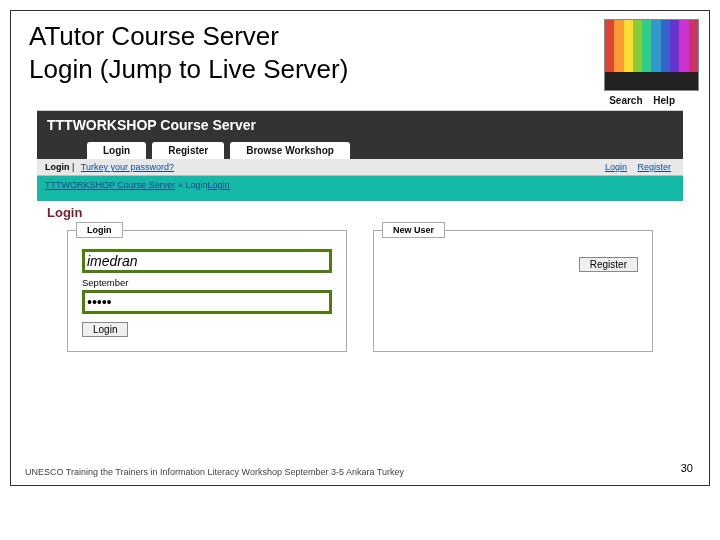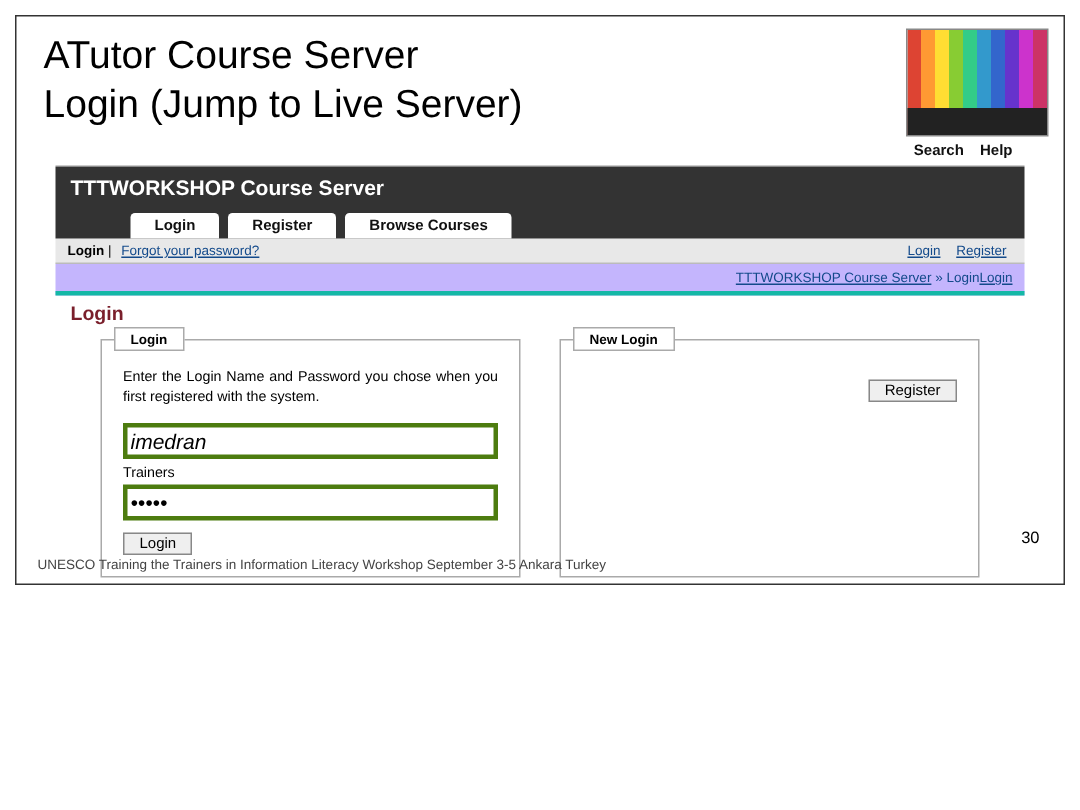--- a/index.html
+++ b/index.html
@@ -3,21 +3,21 @@
 <meta charset="utf-8">
 <style>
   * { box-sizing: border-box; margin: 0; padding: 0; }
   body {
     width: 720px; height: 540px;
     font-family: Arial, Helvetica, sans-serif;
     background: #fff;
     position: relative;
   }
   .slide {
-    width: 700px; height: 380px;
+    width: 700px; height: 476px;
     margin: 10px;
     border: 1px solid #333;
     position: relative;
     background: #fff;
     overflow: hidden;
   }
   .slide-title {
     font-size: 26px;
     font-weight: 400;
     padding: 10px 18px 0 18px;
@@ -74,25 +74,25 @@
   }
   .subbar {
     background: #e8e8e8;
     display: flex; justify-content: space-between;
     font-size: 9px;
     padding: 3px 8px;
     border-bottom: 1px solid #bbb;
   }
   .subbar a { color: #134a8b; text-decoration: underline; margin: 0 4px; cursor:pointer; }
   .crumb {
-    background: #c4b5fd;
-    display:flex; justify-content:flex-end;
+    background: #14b8a6;
+    display:flex; justify-content:flex-start;
     font-size: 9px; padding: 4px 8px;
     color: #134a8b;
-    border-bottom: 3px solid #14b8a6;
+    border-bottom: 7px solid #14b8a6;
   }
   .crumb a { color:#134a8b; text-decoration: underline; cursor:pointer;}
   .page-h {
     color: #7a1f2b;
     font-size: 13px; font-weight: bold;
     padding: 4px 10px;
   }
   .panels {
     display: flex; gap: 26px;
     padding: 6px 30px;
@@ -130,21 +130,21 @@
     cursor:pointer;
   }
   .btn.right { float:right; }
   .footer {
     position:absolute;
     left: 14px; bottom: 8px;
     font-size: 9px; color:#444;
   }
   .pagenum {
     position:absolute;
-    right: 16px; bottom: 24px;
+    right: 16px; bottom: 11px;
     font-size: 11px;
   }
 </style>
 </head>
 <body>
 
 <div class="slide">
   <div class="slide-title">ATutor Course Server</div>
   <div class="slide-sub">Login (Jump to Live Server)</div>
   <div class="pencils"></div>
@@ -152,53 +152,52 @@
   <div class="app">
     <div class="topbar">
       <a>Search</a>
       <a>Help</a>
     </div>
     <div class="header">
       <span>TTTWORKSHOP Course Server</span>
       <div class="tabs">
         <div class="tab">Login</div>
         <div class="tab">Register</div>
-        <div class="tab">Browse Courses</div>
+        <div class="tab">Browse Workshop</div>
       </div>
     </div>
     <div class="subbar">
       <div>
         <b>Login</b>
         <span> | </span>
-        <a>Forgot your password?</a>
+        <a>Turkey your password?</a>
       </div>
       <div>
         <a>Login</a>
         <a>Register</a>
       </div>
     </div>
     <div class="crumb">
       <div>
         <a>TTTWORKSHOP Course Server</a><span> » </span><span>Login</span>
       </div>
       <a>Login</a>
     </div>
     <div class="page-h">Login</div>
 
     <div class="panels">
       <div class="panel">
         <div class="legend">Login</div>
-        <p>Enter the Login Name and Password you chose when you first registered with the system.</p>
         <input type="text" value="imedran" style="">
-        <label>Trainers</label>
+        <label>September</label>
         <input type="text" value="•••••" style="">
         <button class="btn">Login</button>
       </div>
       <div class="panel">
-        <div class="legend">New Login</div>
+        <div class="legend">New User</div>
         <button class="btn right">Register</button>
       </div>
     </div>
   </div>
 
   <div class="footer">UNESCO Training the Trainers in Information Literacy Workshop September 3-5 Ankara Turkey</div>
   <div class="pagenum">30</div>
 </div>
 
 </body></html>

